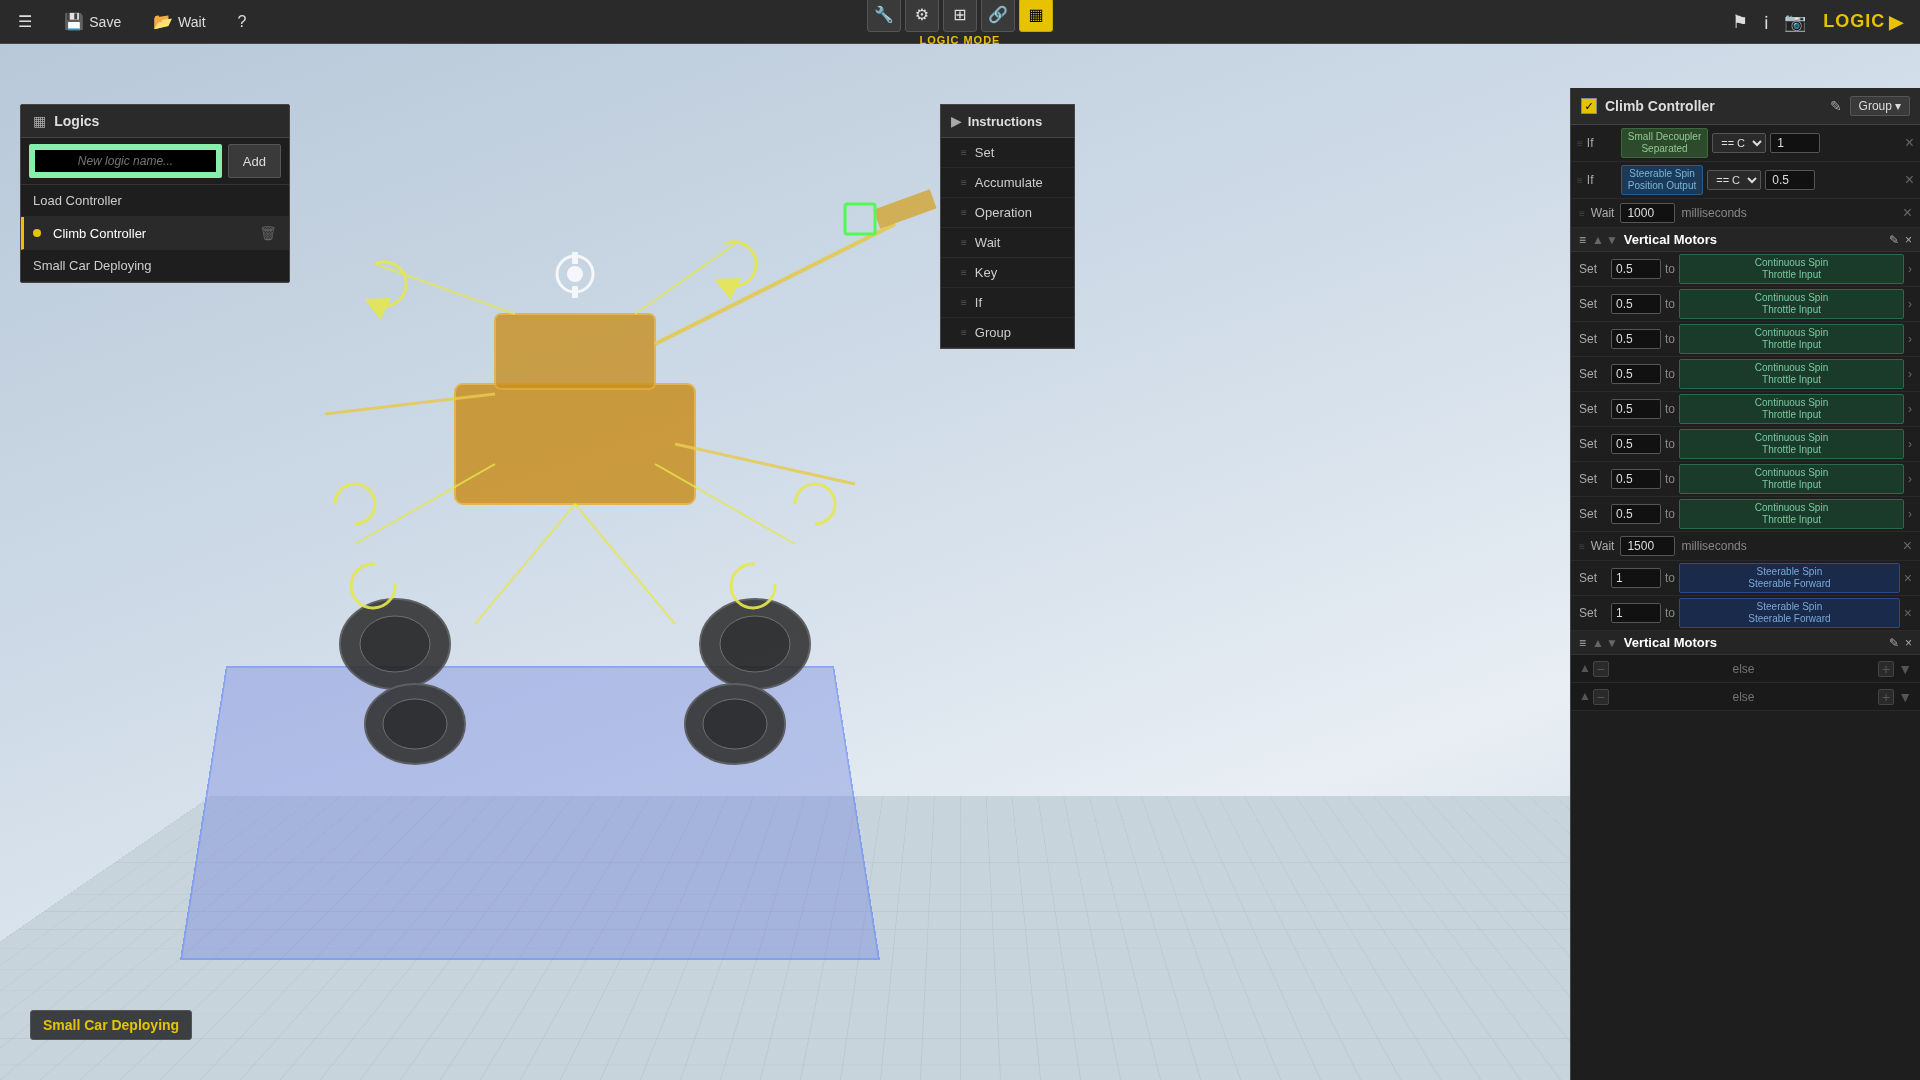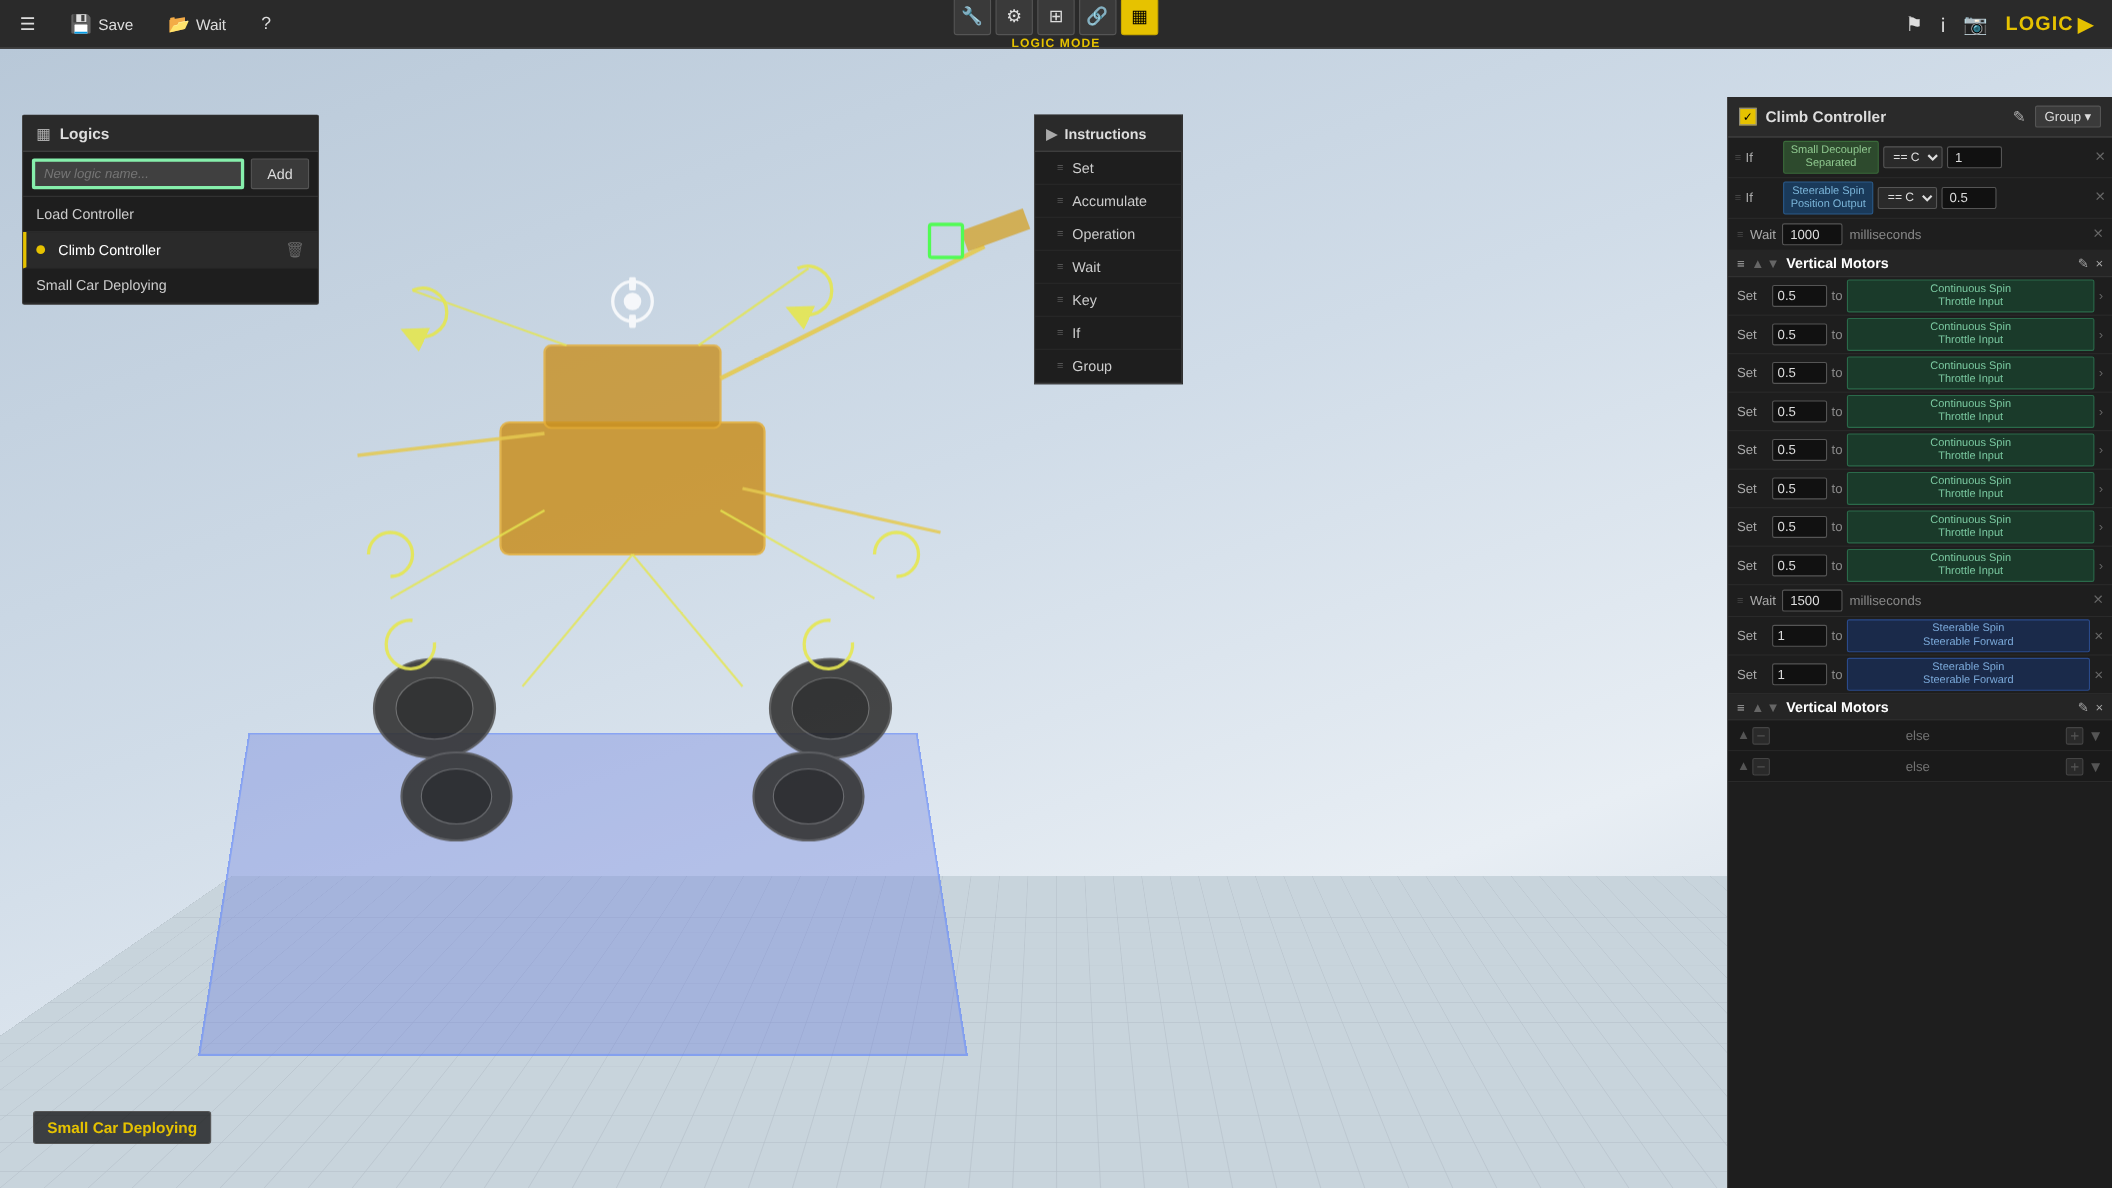--- a/index.html
+++ b/index.html
@@ -199,27 +199,28 @@
       color: #ddd;
     }
     .logics-add-row {
       padding: 6px 8px;
       display: flex;
       gap: 6px;
       border-bottom: 1px solid #333;
     }
     .logics-input {
       flex: 1;
-      background: #404040;
-      border: 3px solid #86efac;
+      background: #000000;
+      border: 6px solid #86efac;
       border-radius: 2px;
       padding: 4px 8px;
       color: #aaa;
       font-size: 12px;
       font-style: italic;
+      text-align: center;
     }
     .logics-add-btn {
       background: #3a3a3a;
       border: 1px solid #555;
       border-radius: 2px;
       color: #ddd;
       padding: 4px 14px;
       cursor: pointer;
       font-size: 13px;
     }

